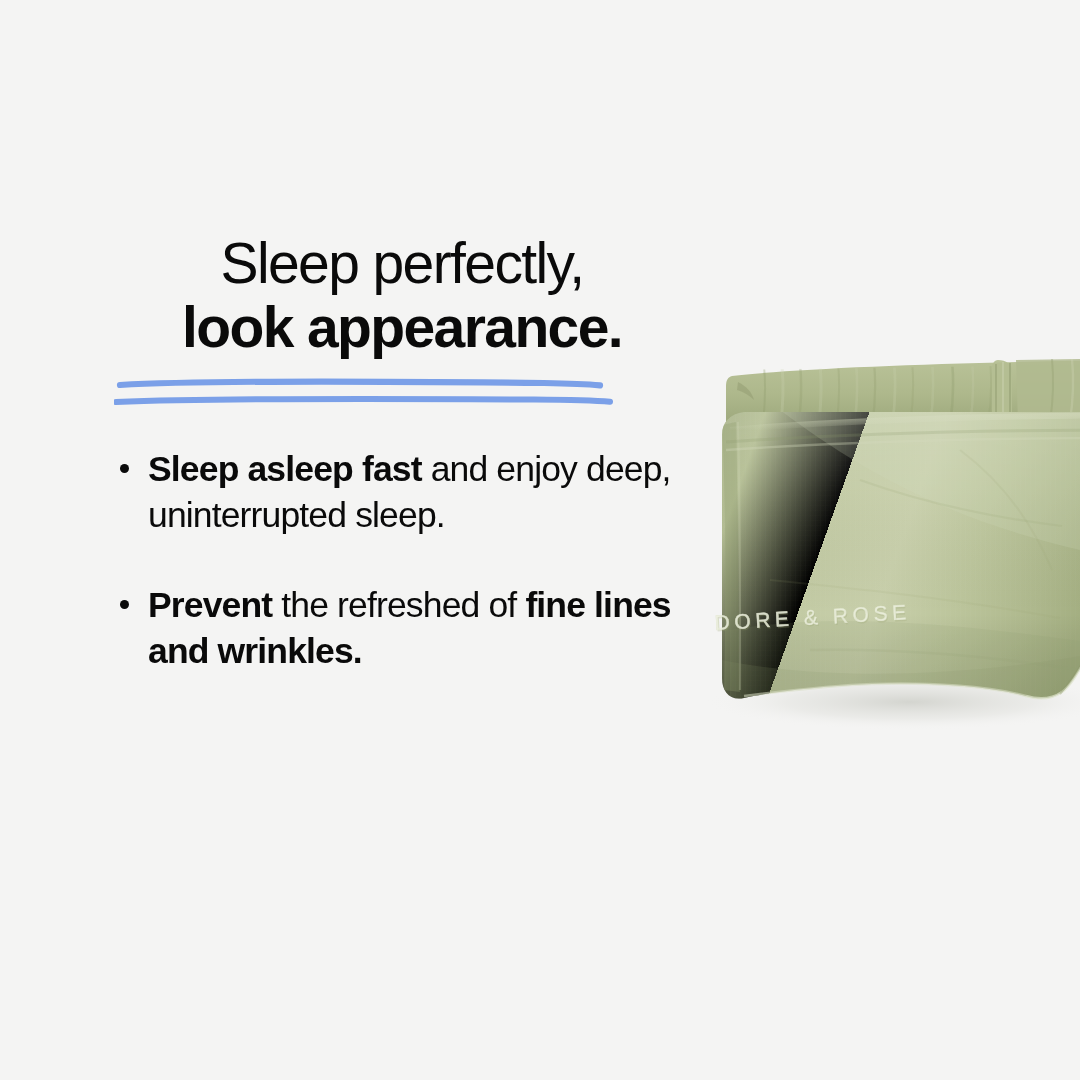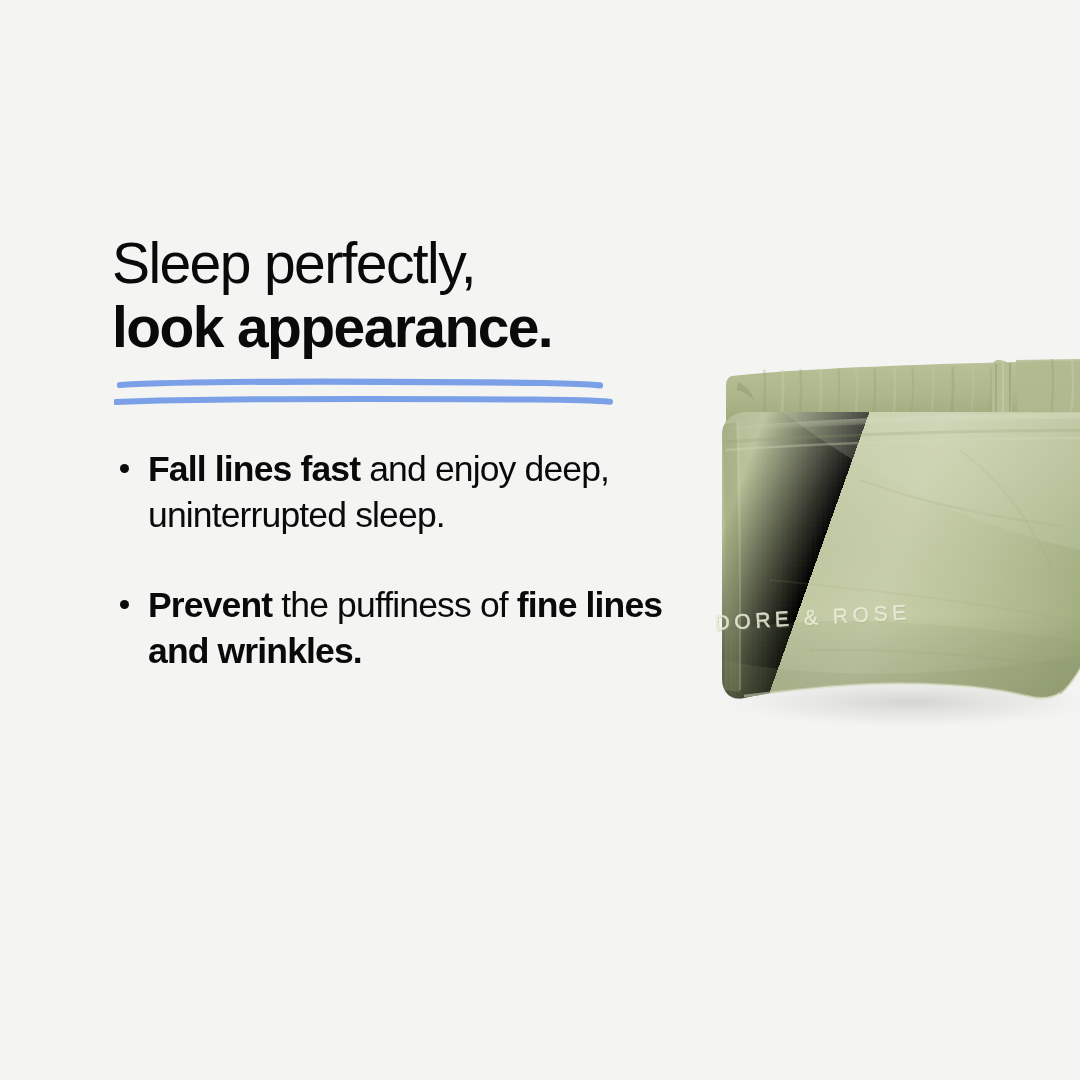--- a/index.html
+++ b/index.html
@@ -25,20 +25,21 @@
     overflow:hidden;
   }
 
   
 
   .copy-block {
     position:absolute;
     left:112px;
     top:232px;
     width:580px;
+    text-align:center;
   }
 
   .headline {
     color:#0a0a0a;
     font-size:57px;
     line-height:1.12;
     letter-spacing:-1.6px;
   }
   .headline .l1 { font-weight:400; display:block; }
   .headline .l2 { font-weight:700; display:block; }
@@ -114,27 +115,27 @@
     <svg class="underline-mark" viewBox="0 0 500 44">
       <path id="ul1" d="M6,13 C90,8 250,9 430,11 C455,11.4 472,12 486,13.4" fill="none" stroke="#7ba0e8" stroke-width="6.2" stroke-linecap="round"></path>
       <path id="ul2" d="M2,30 C80,27 240,26.4 420,27.6 C460,27.9 482,28.6 496,29.8" fill="none" stroke="#7ba0e8" stroke-width="6.0" stroke-linecap="round"></path>
     </svg>
   </div>
 
   <ul class="benefits">
 
     <li class="benefit">
       <span class="dot"></span>
-      <b>Fall lines fast</b><span> and enjoy deep, uninterrupted sleep.</span><b></b>
+      <b>Sleep asleep fast</b><span> and enjoy deep, uninterrupted sleep.</span><b></b>
     </li>
 
 
     <li class="benefit">
       <span class="dot"></span>
-      <b>Prevent</b><span> the puffiness of </span><b>fine lines and wrinkles.</b>
+      <b>Prevent</b><span> the refreshed of </span><b>fine lines and wrinkles.</b>
     </li>
   </ul>
 
   <div class="product-stage">
     <svg class="product-svg" viewBox="0 0 470 520" preserveAspectRatio="xMinYMin meet">
       <defs>
 
         <linearGradient id="faceSheen" x1="0" y1="0" x2="1" y2="0.25">
           <stop offset="0" stop-color="#a4af83"></stop>
           <stop offset="0.10" stop-color="#b3bd92"></stop>

